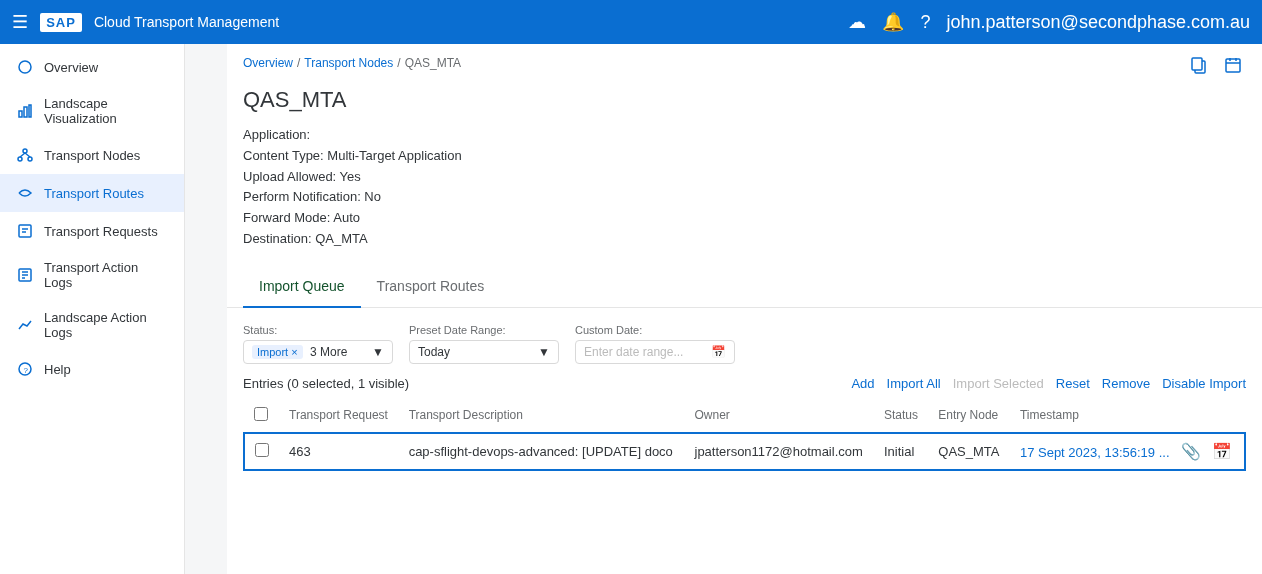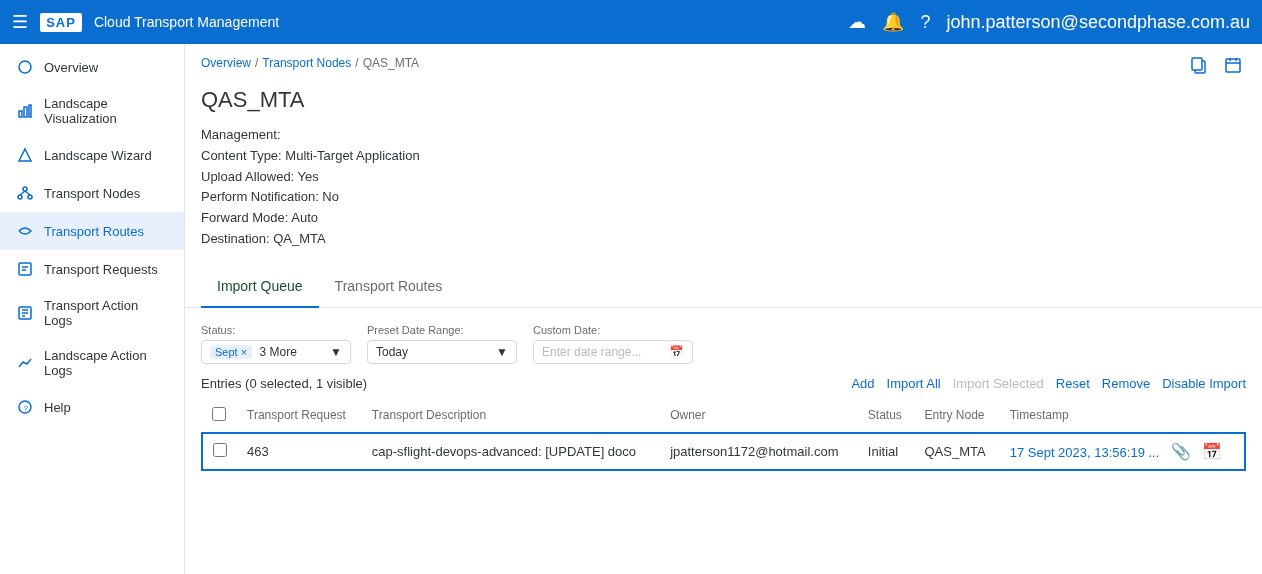--- a/index.html
+++ b/index.html
@@ -24,21 +24,21 @@
       padding: 2px 6px;
       border-radius: 2px;
       letter-spacing: 1px;
     }
     .topbar-title { color: white; font-size: 14px; font-weight: 400; flex: 1; }
     .topbar-icons { display: flex; align-items: center; gap: 16px; color: white; margin-left: auto; }
     .topbar-icons span { font-size: 18px; cursor: pointer; }
     .topbar-user { color: white; font-size: 13px; }
 
     
-    .main-layout { display: flex; flex: 1; overflow: hidden; }
+    .main-layout { display: flex; flex: 1; overflow: hidden; gap: 42px; }
 
     
     .sidebar {
       width: 185px;
       background: white;
       border-right: 1px solid #e5e5e5;
       flex-shrink: 0;
       overflow-y: auto;
       padding: 4px 0;
     }
@@ -279,28 +279,20 @@
     </div>
     <div class="sidebar-item">
       <span class="sidebar-item-icon">
         <svg viewBox="0 0 16 16" fill="none" stroke="#0a6ed1" stroke-width="1.5">
             <rect x="2" y="8" width="3" height="6"></rect>
             <rect x="7" y="4" width="3" height="10"></rect>
             <rect x="12" y="2" width="2" height="12"></rect>
           </svg>
       </span>
       <span>Landscape Visualization</span>
-    </div>
-    <div class="sidebar-item">
-      <span class="sidebar-item-icon">
-        <svg viewBox="0 0 16 16" fill="none" stroke="#0a6ed1" stroke-width="1.5">
-            <polygon points="8,2 14,14 2,14"></polygon>
-          </svg>
-      </span>
-      <span>Landscape Wizard</span>
     </div>
     <div class="sidebar-item">
       <span class="sidebar-item-icon">
         <svg viewBox="0 0 16 16" fill="none" stroke="#0a6ed1" stroke-width="1.5">
             <circle cx="8" cy="4" r="2"></circle>
             <circle cx="3" cy="12" r="2"></circle>
             <circle cx="13" cy="12" r="2"></circle>
             <line x1="8" y1="6" x2="3" y2="10"></line>
             <line x1="8" y1="6" x2="13" y2="10"></line>
           </svg>
@@ -381,42 +373,42 @@
             </svg>
         </button>
       </div>
     </div>
 
     <div class="page-header" style="padding-top:4px;">
       <h1 class="page-title">QAS_MTA</h1>
     </div>
 
     <div class="info-section">
-      <div>Management:</div>
+      <div>Application:</div>
       <div>Content Type: Multi-Target Application</div>
       <div>Upload Allowed: Yes</div>
       <div>Perform Notification: No</div>
       <div>Forward Mode: Auto</div>
       <div>Destination: QA_MTA</div>
     </div>
 
     <div class="tabs-bar">
       <div class="tab active">Import Queue</div>
       <div class="tab">Transport Routes</div>
     </div>
 
     <div class="table-section">
 
 
       <div class="filter-row">
         <div class="filter-group">
           <span class="filter-label">Status:</span>
           <div class="filter-select">
             <span>
-              <span class="filter-tag">Sept ×</span>
+              <span class="filter-tag">Import ×</span>
               <span>3 More</span>
             </span>
             <span style="margin-left:8px;">▼</span>
           </div>
         </div>
         <div class="filter-group">
           <span class="filter-label">Preset Date Range:</span>
           <div class="filter-select">
             <span>Today</span>
             <span style="margin-left:8px;">▼</span>

